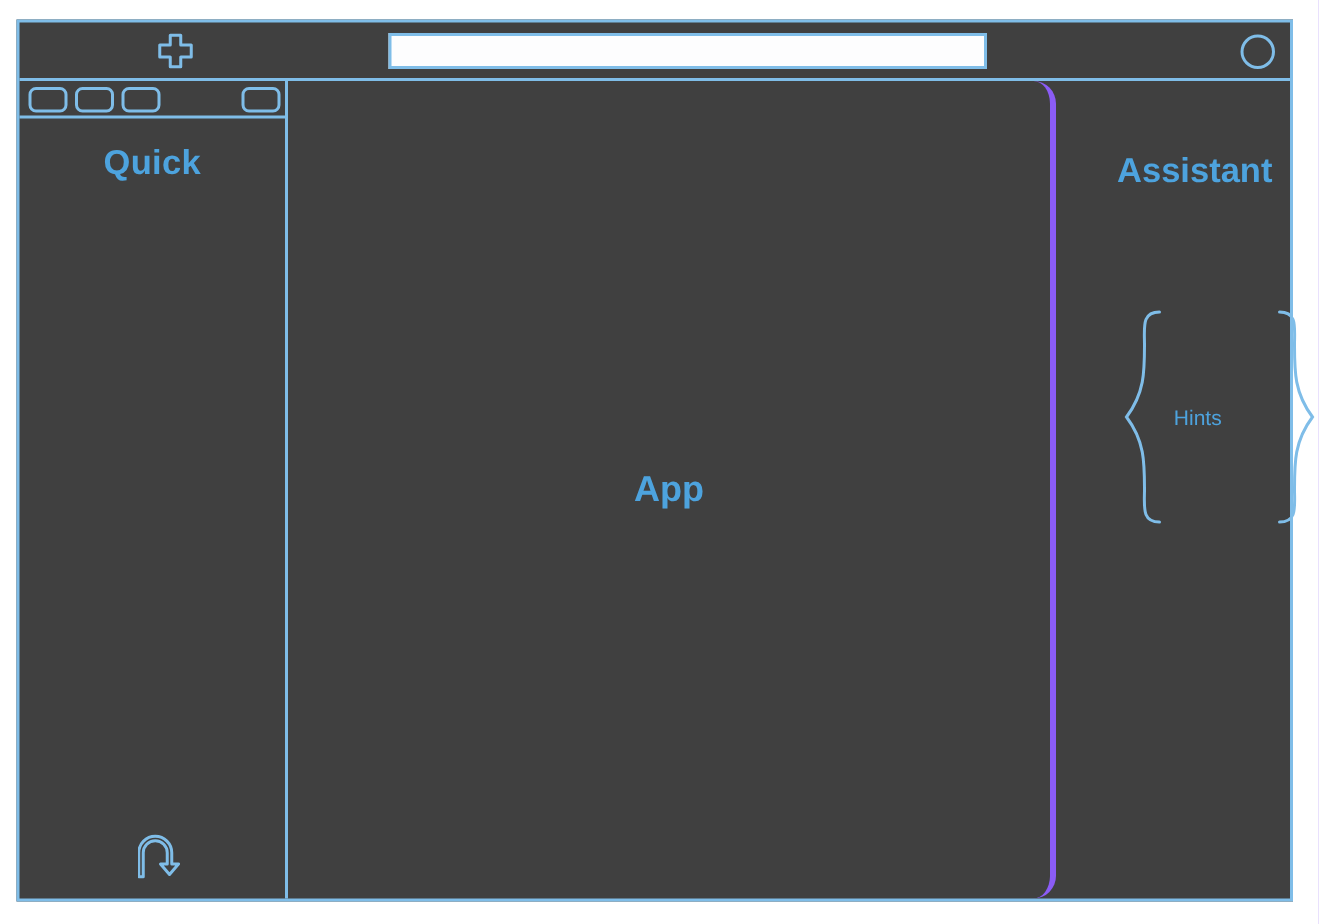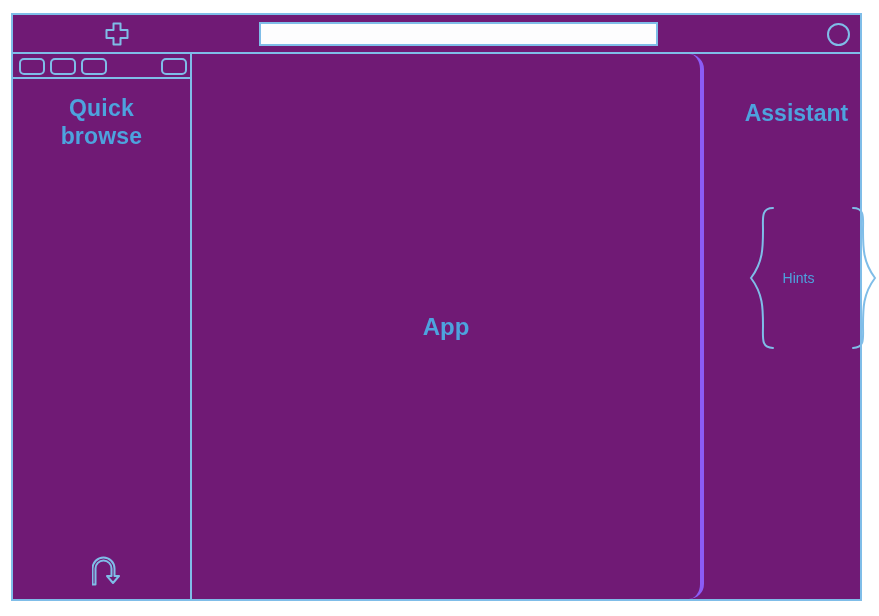--- a/index.html
+++ b/index.html
@@ -17,21 +17,21 @@
   }
 
   
   .window-frame {
     position: absolute;
     left: 11px;
     top: 13px;
     width: 851px;
     height: 588px;
     border: 2px solid #7fbde8;
-    background: #701a75;
+    background: #404040;
     box-sizing: border-box;
   }
 
   
   .toolbar {
     position: absolute;
     left: 0;
     top: 0;
     right: 0;
     height: 39px;
@@ -245,21 +245,20 @@
 
         <div class="tab-strip">
           <div class="tab-chip c1"></div>
           <div class="tab-chip c2"></div>
           <div class="tab-chip c3"></div>
           <div class="tab-chip c4"></div>
         </div>
 
         <div class="sidebar-title">
           <div>Quick</div>
-          <div>browse</div>
         </div>
 
         <div class="uturn-icon">
           <svg width="32" height="30" viewBox="0 0 32 30">
             <path d="M3.5 28.5 V12.5 a8 8 0 0 1 16 0 V20.0 H15.0 L21.0 27.0 L27.0 20.0 H22.5 V12.5 a11 11 0 0 0 -22 0 V28.5 Z" fill="none" stroke="#7fbde8" stroke-width="2" stroke-linejoin="round" stroke-linecap="round"></path>
           </svg>
         </div>
 
       </div>
 

